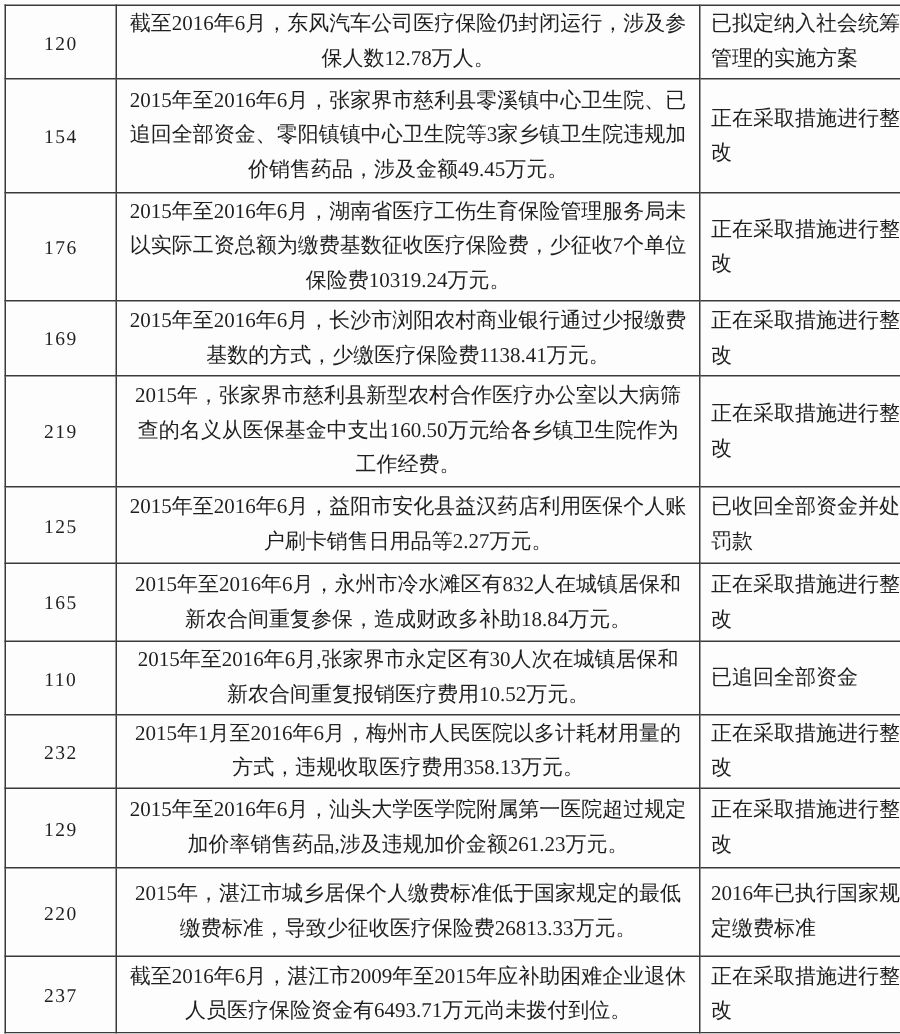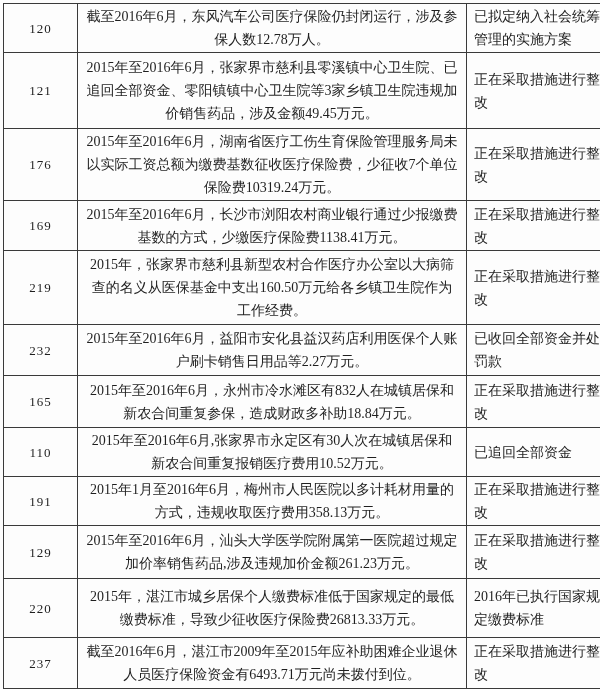--- a/index.html
+++ b/index.html
@@ -55,56 +55,56 @@
 
 <div class="page">
   <table class="audit-table">
     <tbody id="audit-table-body">
         <tr style="height: 49px;">
           <td class="cell num">120</td>
           <td class="cell desc">截至2016年6月，东风汽车公司医疗保险仍封闭运行，涉及参保人数12.78万人。</td>
           <td class="cell status">已拟定纳入社会统筹管理的实施方案</td>
         </tr>
         <tr style="height: 76px;">
-          <td class="cell num">121</td>
+          <td class="cell num">154</td>
           <td class="cell desc">2015年至2016年6月，张家界市慈利县零溪镇中心卫生院、已追回全部资金、零阳镇镇中心卫生院等3家乡镇卫生院违规加价销售药品，涉及金额49.45万元。</td>
           <td class="cell status">正在采取措施进行整改</td>
         </tr>
         <tr style="height: 70px;">
           <td class="cell num">176</td>
           <td class="cell desc">2015年至2016年6月，湖南省医疗工伤生育保险管理服务局未以实际工资总额为缴费基数征收医疗保险费，少征收7个单位保险费10319.24万元。</td>
           <td class="cell status">正在采取措施进行整改</td>
         </tr>
         <tr style="height: 50px;">
           <td class="cell num">169</td>
           <td class="cell desc">2015年至2016年6月，长沙市浏阳农村商业银行通过少报缴费基数的方式，少缴医疗保险费1138.41万元。</td>
           <td class="cell status">正在采取措施进行整改</td>
         </tr>
         <tr style="height: 74px;">
           <td class="cell num">219</td>
           <td class="cell desc">2015年，张家界市慈利县新型农村合作医疗办公室以大病筛查的名义从医保基金中支出160.50万元给各乡镇卫生院作为工作经费。</td>
           <td class="cell status">正在采取措施进行整改</td>
         </tr>
         <tr style="height: 51px;">
-          <td class="cell num">232</td>
+          <td class="cell num">125</td>
           <td class="cell desc">2015年至2016年6月，益阳市安化县益汉药店利用医保个人账户刷卡销售日用品等2.27万元。</td>
           <td class="cell status">已收回全部资金并处罚款</td>
         </tr>
         <tr style="height: 52px;">
           <td class="cell num">165</td>
           <td class="cell desc">2015年至2016年6月，永州市冷水滩区有832人在城镇居保和新农合间重复参保，造成财政多补助18.84万元。</td>
           <td class="cell status">正在采取措施进行整改</td>
         </tr>
         <tr style="height: 48px;">
           <td class="cell num">110</td>
           <td class="cell desc">2015年至2016年6月,张家界市永定区有30人次在城镇居保和新农合间重复报销医疗费用10.52万元。</td>
           <td class="cell status">已追回全部资金</td>
         </tr>
         <tr style="height: 47px;">
-          <td class="cell num">191</td>
+          <td class="cell num">232</td>
           <td class="cell desc">2015年1月至2016年6月，梅州市人民医院以多计耗材用量的方式，违规收取医疗费用358.13万元。</td>
           <td class="cell status">正在采取措施进行整改</td>
         </tr>
         <tr style="height: 53px;">
           <td class="cell num">129</td>
           <td class="cell desc">2015年至2016年6月，汕头大学医学院附属第一医院超过规定加价率销售药品,涉及违规加价金额261.23万元。</td>
           <td class="cell status">正在采取措施进行整改</td>
         </tr>
         <tr style="height: 59px;">
           <td class="cell num">220</td>

